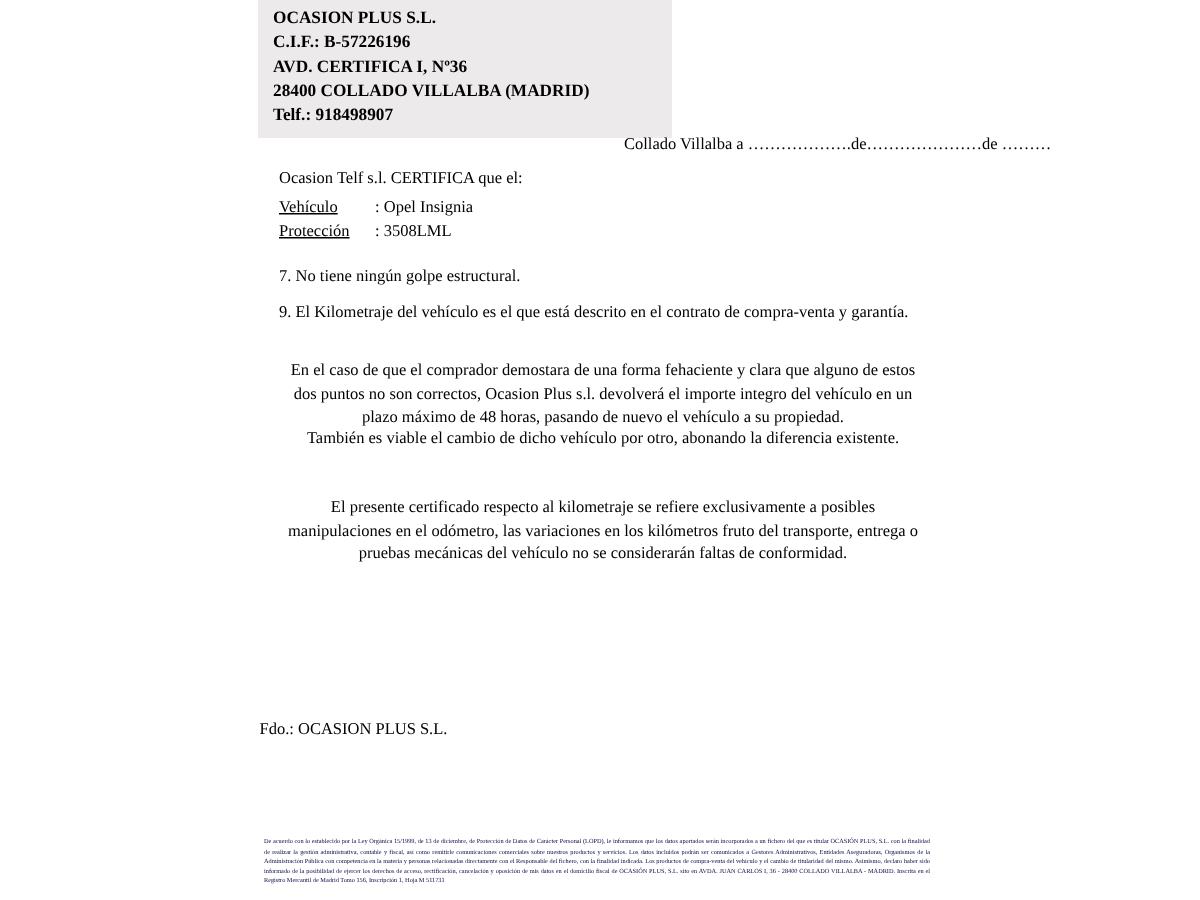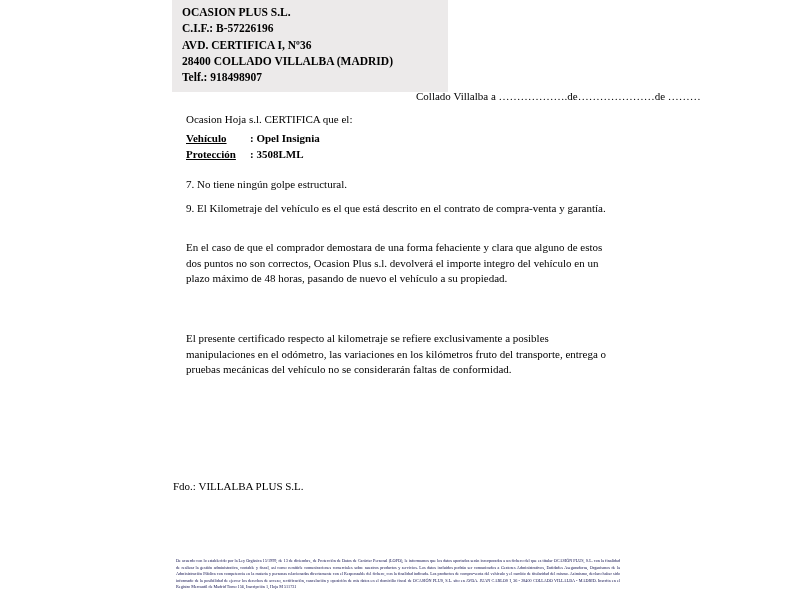--- a/index.html
+++ b/index.html
@@ -55,21 +55,20 @@
     top: 113px;
     font-size: 11px;
   }
 
   .vehicle-block {
     position: absolute;
     left: 186px;
     top: 131px;
     font-size: 11px;
     line-height: 1.45;
-    font-weight: bold;
   }
   .vehicle-block .lbl {
     text-decoration: underline;
     display: inline-block;
     width: 64px;
   }
 
   .point {
     position: absolute;
     left: 186px;
@@ -77,21 +76,21 @@
   }
   .point-1 { top: 178px; }
   .point-2 { top: 202px; }
 
   .para {
     position: absolute;
     left: 186px;
     width: 432px;
     font-size: 11px;
     line-height: 1.42;
-    text-align: left;
+    text-align: center;
   }
   .para-1 { top: 240px; }
   .para-2 { top: 285px; }
   .para-3 { top: 308px; }
   .para-4 { top: 331px; }
 
   .signature {
     position: absolute;
     left: 173px;
     top: 480px;
@@ -120,36 +119,37 @@
   <div class="letterhead">
     <div>OCASION PLUS S.L.</div>
     <div>C.I.F.: B-57226196</div>
     <div>AVD. CERTIFICA I, Nº36</div>
     <div>28400 COLLADO VILLALBA (MADRID)</div>
     <div>Telf.: 918498907</div>
   </div>
 
   <div class="place-line">Collado Villalba a ……………….de…………………de ………</div>
 
-  <div class="certifies">Ocasion Hoja s.l. CERTIFICA que el:</div>
+  <div class="certifies">Ocasion Telf s.l. CERTIFICA que el:</div>
 
   <div class="vehicle-block">
     <div>
       <span class="lbl">Vehículo</span><span>: Opel Insignia</span>
     </div>
     <div>
       <span class="lbl">Protección</span><span>: 3508LML</span>
     </div>
   </div>
 
   <div class="point point-1">7. No tiene ningún golpe estructural.</div>
   <div class="point point-2">9. El Kilometraje del vehículo es el que está descrito en el contrato de compra-venta y garantía.</div>
 
   <div class="para para-1">En el caso de que el comprador demostara de una forma fehaciente y clara que alguno de estos dos puntos no son correctos, Ocasion Plus s.l. devolverá el importe integro del vehículo en un plazo máximo de 48 horas, pasando de nuevo el vehículo a su propiedad.</div>
+  <div class="para para-2">También es viable el cambio de dicho vehículo por otro, abonando la diferencia existente.</div>
   <div class="para para-4">El presente certificado respecto al kilometraje se refiere exclusivamente a posibles manipulaciones en el odómetro, las variaciones en los kilómetros fruto del transporte, entrega o pruebas mecánicas del vehículo no se considerarán faltas de conformidad.</div>
 
-  <div class="signature">Fdo.: VILLALBA PLUS S.L.</div>
+  <div class="signature">Fdo.: OCASION PLUS S.L.</div>
 
   <div class="legal">
     <p>De acuerdo con lo establecido por la Ley Orgánica 15/1999, de 13 de diciembre, de Protección de Datos de Carácter Personal (LOPD), le informamos que los datos aportados serán incorporados a un fichero del que es titular OCASIÓN PLUS, S.L. con la finalidad de realizar la gestión administrativa, contable y fiscal, así como remitirle comunicaciones comerciales sobre nuestros productos y servicios. Los datos incluidos podrán ser comunicados a Gestores Administrativos, Entidades Aseguradoras, Organismos de la Administración Pública con competencia en la materia y personas relacionadas directamente con el Responsable del fichero, con la finalidad indicada. Los productos de compra-venta del vehículo y el cambio de titularidad del mismo. Asimismo, declaro haber sido informado de la posibilidad de ejercer los derechos de acceso, rectificación, cancelación y oposición de mis datos en el domicilio fiscal de OCASIÓN PLUS, S.L. sito en AVDA. JUAN CARLOS I, 36 - 28400 COLLADO VILLALBA - MADRID. Inscrita en el Registro Mercantil de Madrid Tomo 156, Inscripción 1, Hoja M 511731</p>
   </div>
 
 </div>
 
 </body></html>

